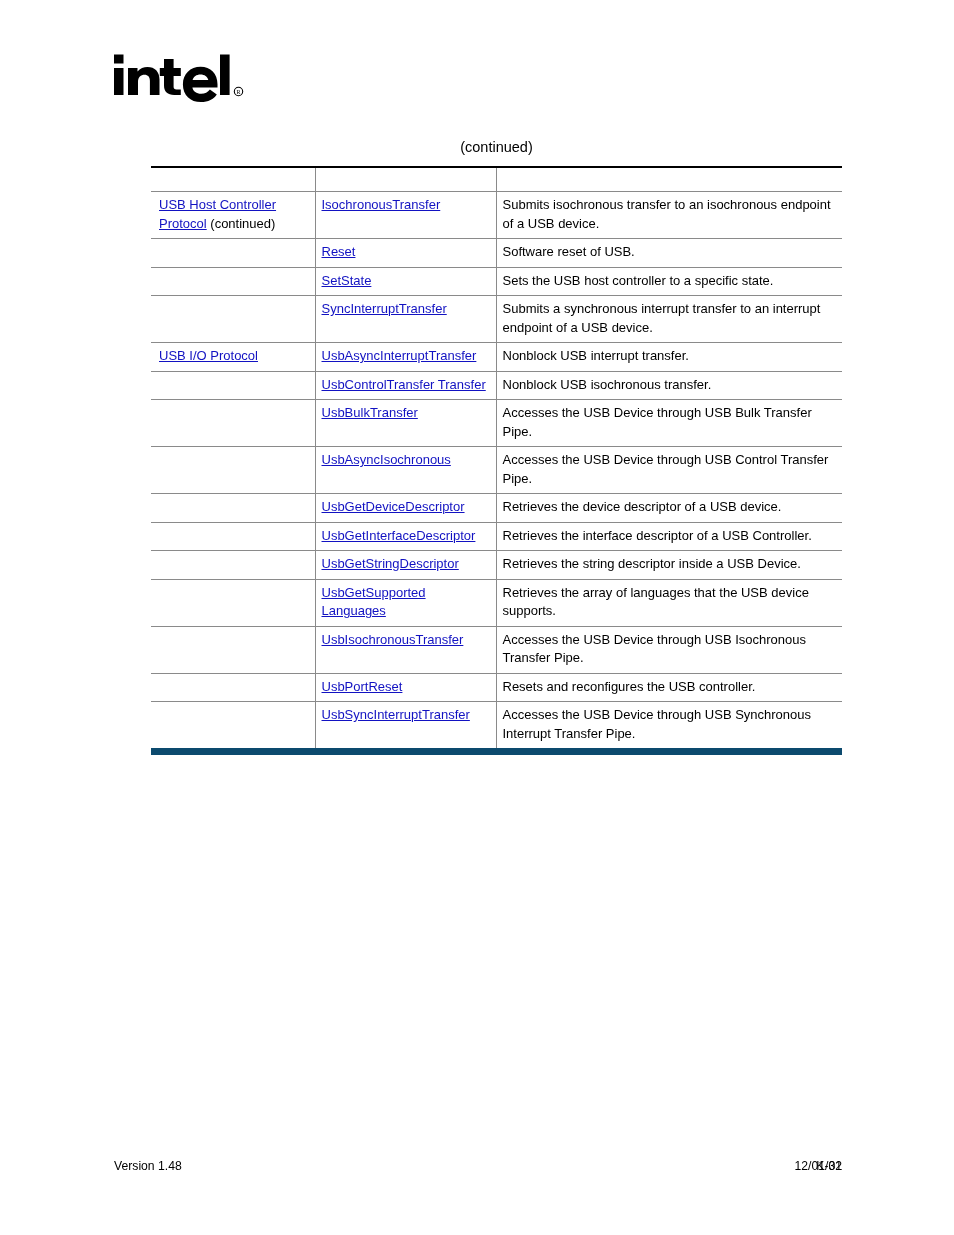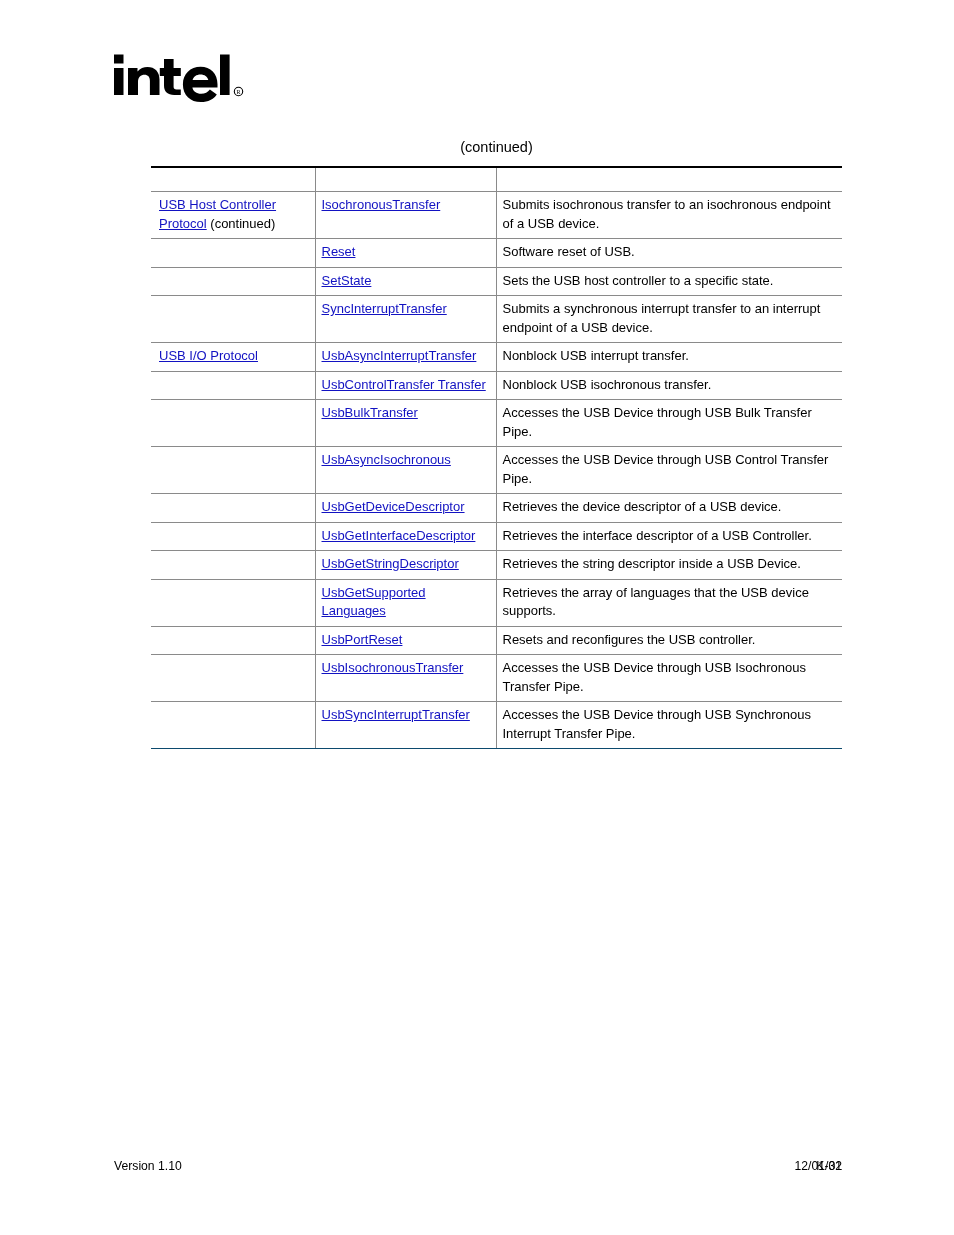--- a/index.html
+++ b/index.html
@@ -67,21 +67,21 @@
 
   .api-table tr.spacer-row td {
     height: 19px;
     padding-top: 2px;
     padding-bottom: 2px;
     border-top: 2px solid #000000;
     border-bottom: 1px solid #8a8a8a;
   }
 
   .api-table tr.last-row td {
-    border-bottom: 1px solid #0c4a6e;
+    border-bottom: 7px solid #0c4a6e;
   }
 
   td.col1 { padding-left: 8px; }
 
   .blank-cell { }
 
   
   .lnk {
     color: #1212c2;
     text-decoration: underline;
@@ -217,36 +217,36 @@
     </tr>
 
     <tr>
       <td class="col1"></td>
       <td class="col2"><span class="lnk">UsbGetSupported Languages</span></td>
       <td class="col3">Retrieves the array of languages that the USB device supports.</td>
     </tr>
 
     <tr>
       <td class="col1"></td>
+      <td class="col2"><span class="lnk">UsbIsochronousTransfer</span></td>
+      <td class="col3">Accesses the USB Device through USB Isochronous Transfer Pipe.</td>
+    </tr>
+
+    <tr>
+      <td class="col1"></td>
       <td class="col2"><span class="lnk">UsbPortReset</span></td>
       <td class="col3">Resets and reconfigures the USB controller.</td>
     </tr>
 
-    <tr>
-      <td class="col1"></td>
-      <td class="col2"><span class="lnk">UsbIsochronousTransfer</span></td>
-      <td class="col3">Accesses the USB Device through USB Isochronous Transfer Pipe.</td>
-    </tr>
-
     <tr class="last-row">
       <td class="col1"></td>
       <td class="col2"><span class="lnk">UsbSyncInterruptTransfer</span></td>
       <td class="col3">Accesses the USB Device through USB Synchronous Interrupt Transfer Pipe.</td>
     </tr>
 
   </tbody>
 </table>
 
 <div class="footer">
-  <span class="f-left">Version 1.10</span>
+  <span class="f-left">Version 1.48</span>
   <span class="f-center">12/01/02</span>
   <span class="f-right">K-31</span>
 </div>
 
 </body></html>

